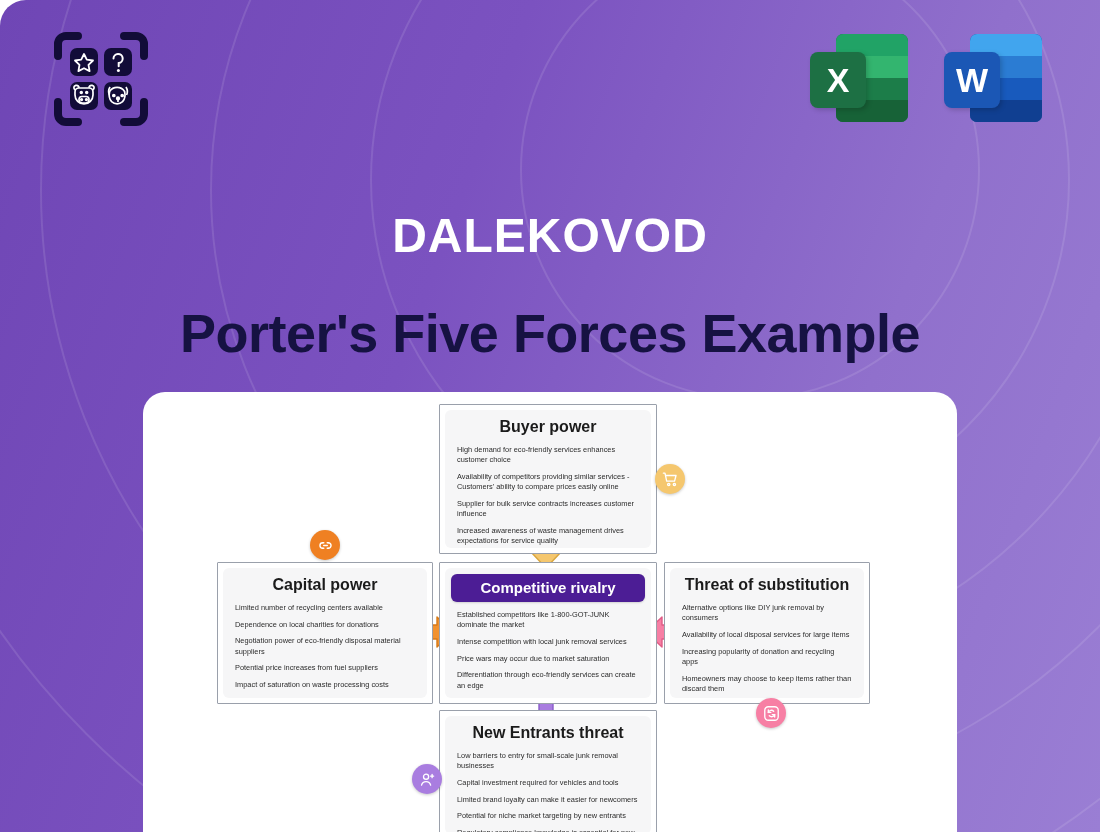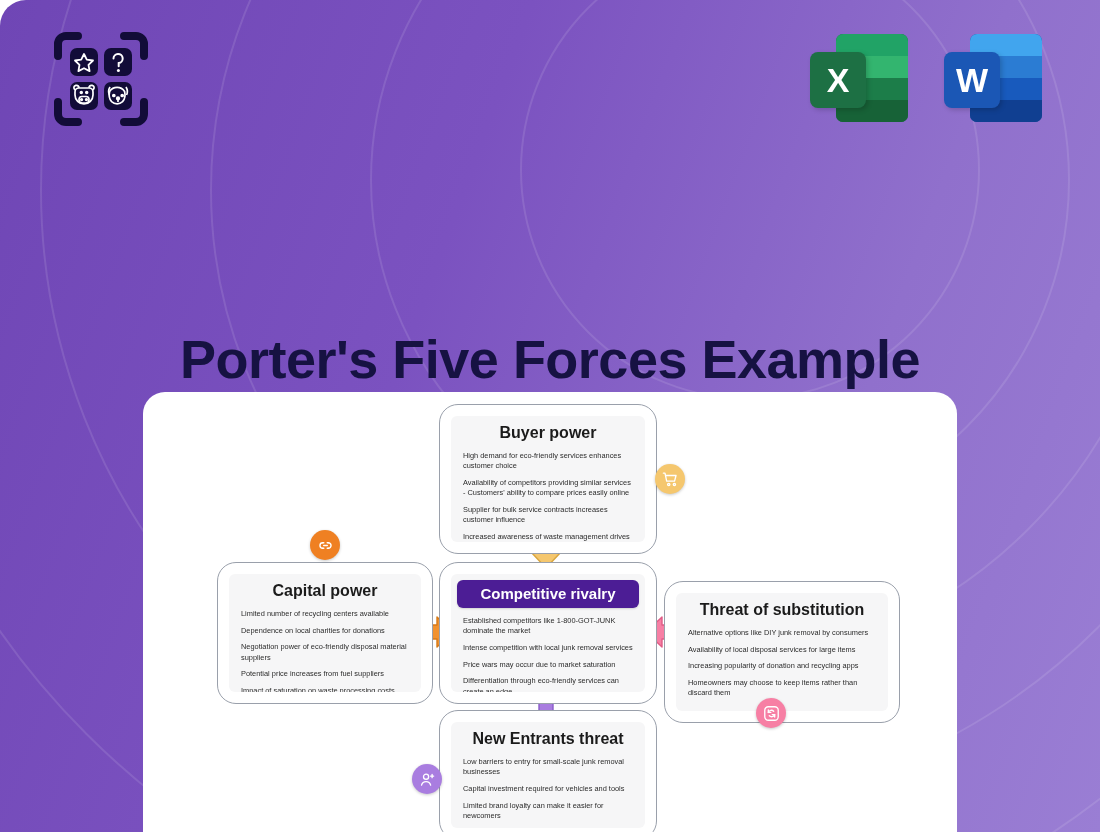--- a/index.html
+++ b/index.html
@@ -79,21 +79,21 @@
     left: 0; right: 0; top: 208px;
     text-align: center;
     color: #ffffff;
     font-size: 48px;
     font-weight: bold;
     letter-spacing: 1px;
     font-family: "Liberation Sans", sans-serif;
   }
   .doc-title {
     position: absolute;
-    left: 0; right: 0; top: 328px;
+    left: 0; right: 0; top: 302px;
     text-align: center;
     color: #161242;
     font-size: 54px;
     font-weight: bold;
     letter-spacing: -0.5px;
     font-family: "Liberation Sans", sans-serif;
   }
 
   
   .card {
@@ -105,22 +105,22 @@
     overflow: hidden;
   }
 
   
   .diagram { position: absolute; inset: 0; }
 
   .force-box {
     position: absolute;
     background: #ffffff;
     border: 1.4px solid #9aa0ab;
-    border-radius: 19px;
-    padding: 11px;
+    border-radius: 1px;
+    padding: 5px;
   }
   .force-inner {
     background: #f6f6f7;
     border-radius: 6px;
     width: 100%; height: 100%;
     padding: 8px 12px 10px;
     overflow: hidden;
   }
   .force-title {
     text-align: center;
@@ -145,21 +145,21 @@
     line-height: 1.38;
     color: #2b2b2b;
     margin-bottom: 6.5px;
     font-family: "Liberation Sans", sans-serif;
   }
 
   
   #box-buyer      { left: 296px; top: 12px;  width: 218px; height: 150px; }
   #box-supplier   { left: 74px;  top: 170px; width: 216px; height: 142px; }
   #box-rivalry    { left: 296px; top: 170px; width: 218px; height: 142px; }
-  #box-substitute { left: 521px; top: 170px; width: 236px; height: 142px; margin-top: 19px; }
+  #box-substitute { left: 521px; top: 170px; width: 206px; height: 142px; }
   #box-entrants   { left: 296px; top: 318px; width: 218px; height: 130px; }
 
   
   .arrow { position: absolute; }
 
   
   .badge {
     position: absolute;
     width: 30px; height: 30px;
     border-radius: 50%;
@@ -242,20 +242,21 @@
       <div class="oi-sheet" style="background:#1b4d99">
         <i style="background:#41a5ee"></i>
           <i style="background:#2b7cd3"></i>
         <i style="background:#185abd"></i>
           <i style="background:#103f91"></i>
       </div>
       <div class="oi-tile" style="background:#1b57b5">W</div>
     </div>
   </div>
 
+  <div class="brand-title">DALEKOVOD</div>
   <div class="doc-title">Porter's Five Forces Example</div>
 
   <div class="card">
     <div class="diagram">
 
       <svg class="arrow" style="left:384px; top:144px;" width="38" height="34" viewBox="0 0 38 34">
         <path d="M12 0 h14 v16 h8 L19 32 L4 16 h8z" fill="#f5c76e" stroke="#d9a63f" stroke-width="1.4" stroke-linejoin="round"></path>
       </svg>
 
       <svg class="arrow" style="left:278px; top:222px;" width="34" height="36" viewBox="0 0 34 36">

